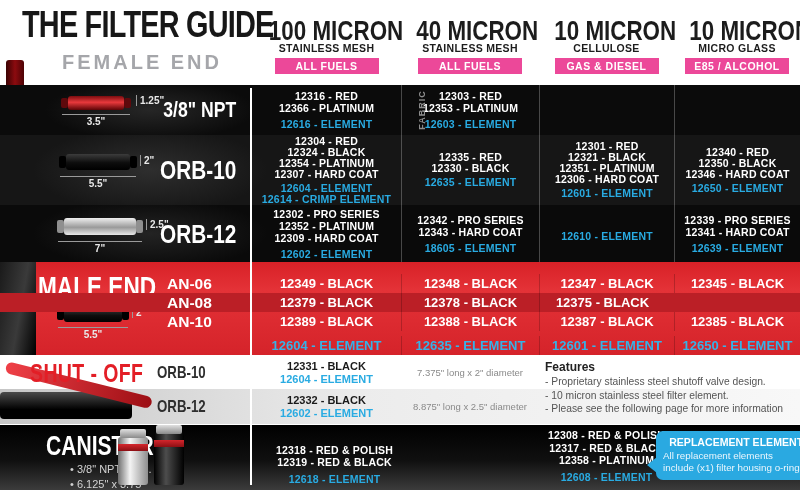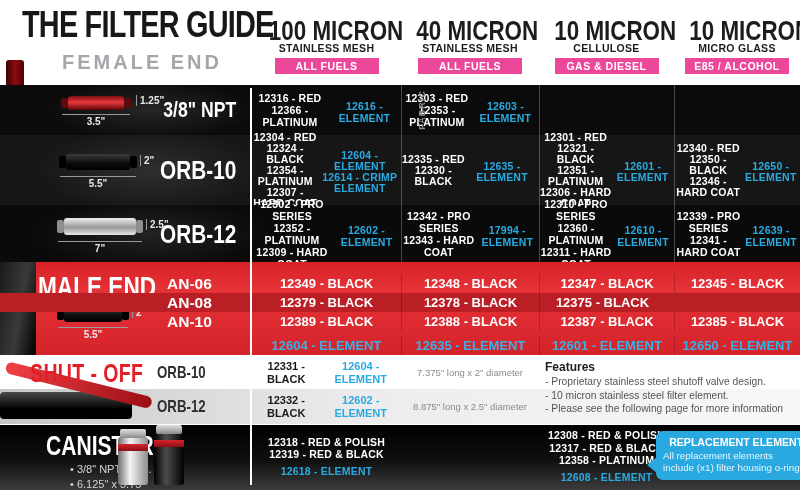--- a/index.html
+++ b/index.html
@@ -14,21 +14,21 @@
   .brand-sub{position:absolute;left:62px;top:51px;font-size:20px;font-weight:bold;letter-spacing:3px;color:#a5a6aa;}
   .colheads{position:absolute;left:252px;top:0;width:548px;height:85px;display:flex;}
   .colhead{text-align:center;padding-top:20px;box-sizing:border-box;}
   .w1{width:149px;} .w2{width:138px;} .w3{width:135px;} .w4{width:126px;}
   .micron{font-size:28px;font-weight:bold;color:#1c1c1c;line-height:22px;}
   .media{font-size:10.5px;font-weight:bold;color:#1c1c1c;letter-spacing:.3px;margin-top:0;}
   .fuel{display:inline-block;margin-top:4px;background:#ec4899;color:#fff;font-size:10.5px;
         font-weight:bold;letter-spacing:.5px;width:104px;padding:2px 0;}
 
   
-  .cell{box-sizing:border-box;display:flex;flex-direction:row;justify-content:center;
+  .cell{box-sizing:border-box;display:flex;flex-direction:column;justify-content:center;
         align-items:center;text-align:center;position:relative;}
   .parts{font-size:10.5px;font-weight:bold;color:#fff;line-height:12px;letter-spacing:.2px;}
   .elements{font-size:10.5px;font-weight:bold;color:#29abe2;line-height:12px;margin-top:4px;letter-spacing:.2px;}
 
   
   .female{position:absolute;left:0;top:85px;width:800px;height:177px;background:#0c0c0c;}
   .frow{display:flex;position:relative;}
   .frow1{height:50px;background:radial-gradient(ellipse 140px 40px at 150px 50%,#262626,#0b0b0b 75%);}
   .frow2{height:70px;background:radial-gradient(ellipse 150px 55px at 150px 50%,#2e2e2e,#161616 78%);}
   .frow3{height:57px;background:radial-gradient(ellipse 150px 45px at 150px 50%,#232323,#0a0a0a 78%);}
@@ -224,26 +224,23 @@
       </div>
       <div class="cell w1">
         <div class="parts lines">12302 - PRO SERIES
 12352 - PLATINUM
 12309 - HARD COAT</div>
         <div class="elements lines">12602 - ELEMENT</div>
       </div>
       <div class="cell w2 b">
         <div class="parts lines">12342 - PRO SERIES
 12343 - HARD COAT</div>
-        <div class="elements lines">17994 - ELEMENT</div>
+        <div class="elements lines">18605 - ELEMENT</div>
       </div>
       <div class="cell w3 b">
-        <div class="parts lines">12310 - PRO SERIES
-12360 - PLATINUM
-12311 - HARD COAT</div>
         <div class="elements lines">12610 - ELEMENT</div>
       </div>
       <div class="cell w4 b">
         <div class="parts lines">12339 - PRO SERIES
 12341 - HARD COAT</div>
         <div class="elements lines">12639 - ELEMENT</div>
       </div>
     </div>
   </div>
 
@@ -326,21 +323,21 @@
 • 6.125" x 3.75"</div>
     <div class="can can-silver">
         <div class="bracket"></div>
         <div class="cap"></div>
       </div>
     <div class="can can-black">
         <div class="bracket"></div>
         <div class="cap"></div>
       </div>
 
-    <div class="can-cell" style="left:252px;width:149px;">
+    <div class="can-cell" style="left:260px;width:149px;margin-top:8px;">
       <div class="parts lines">12318 - RED &amp; POLISH
 12319 - RED &amp; BLACK</div>
       <div class="elements lines">12618 - ELEMENT</div>
     </div>
     <div class="can-cell" style="left:539px;width:135px;">
       <div class="parts lines">12308 - RED &amp; POLISH
 12317 - RED &amp; BLACK
 12358 - PLATINUM</div>
       <div class="elements lines">12608 - ELEMENT</div>
     </div>

